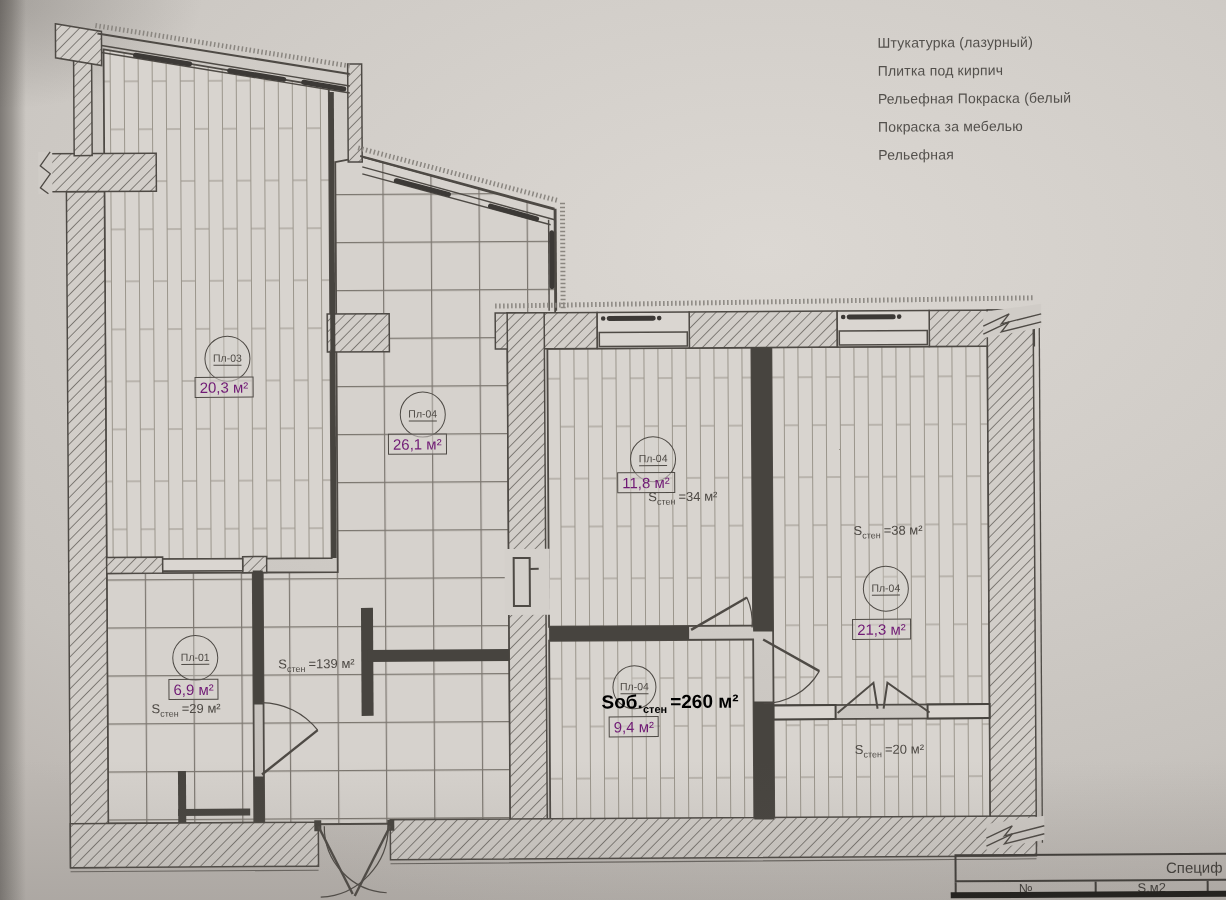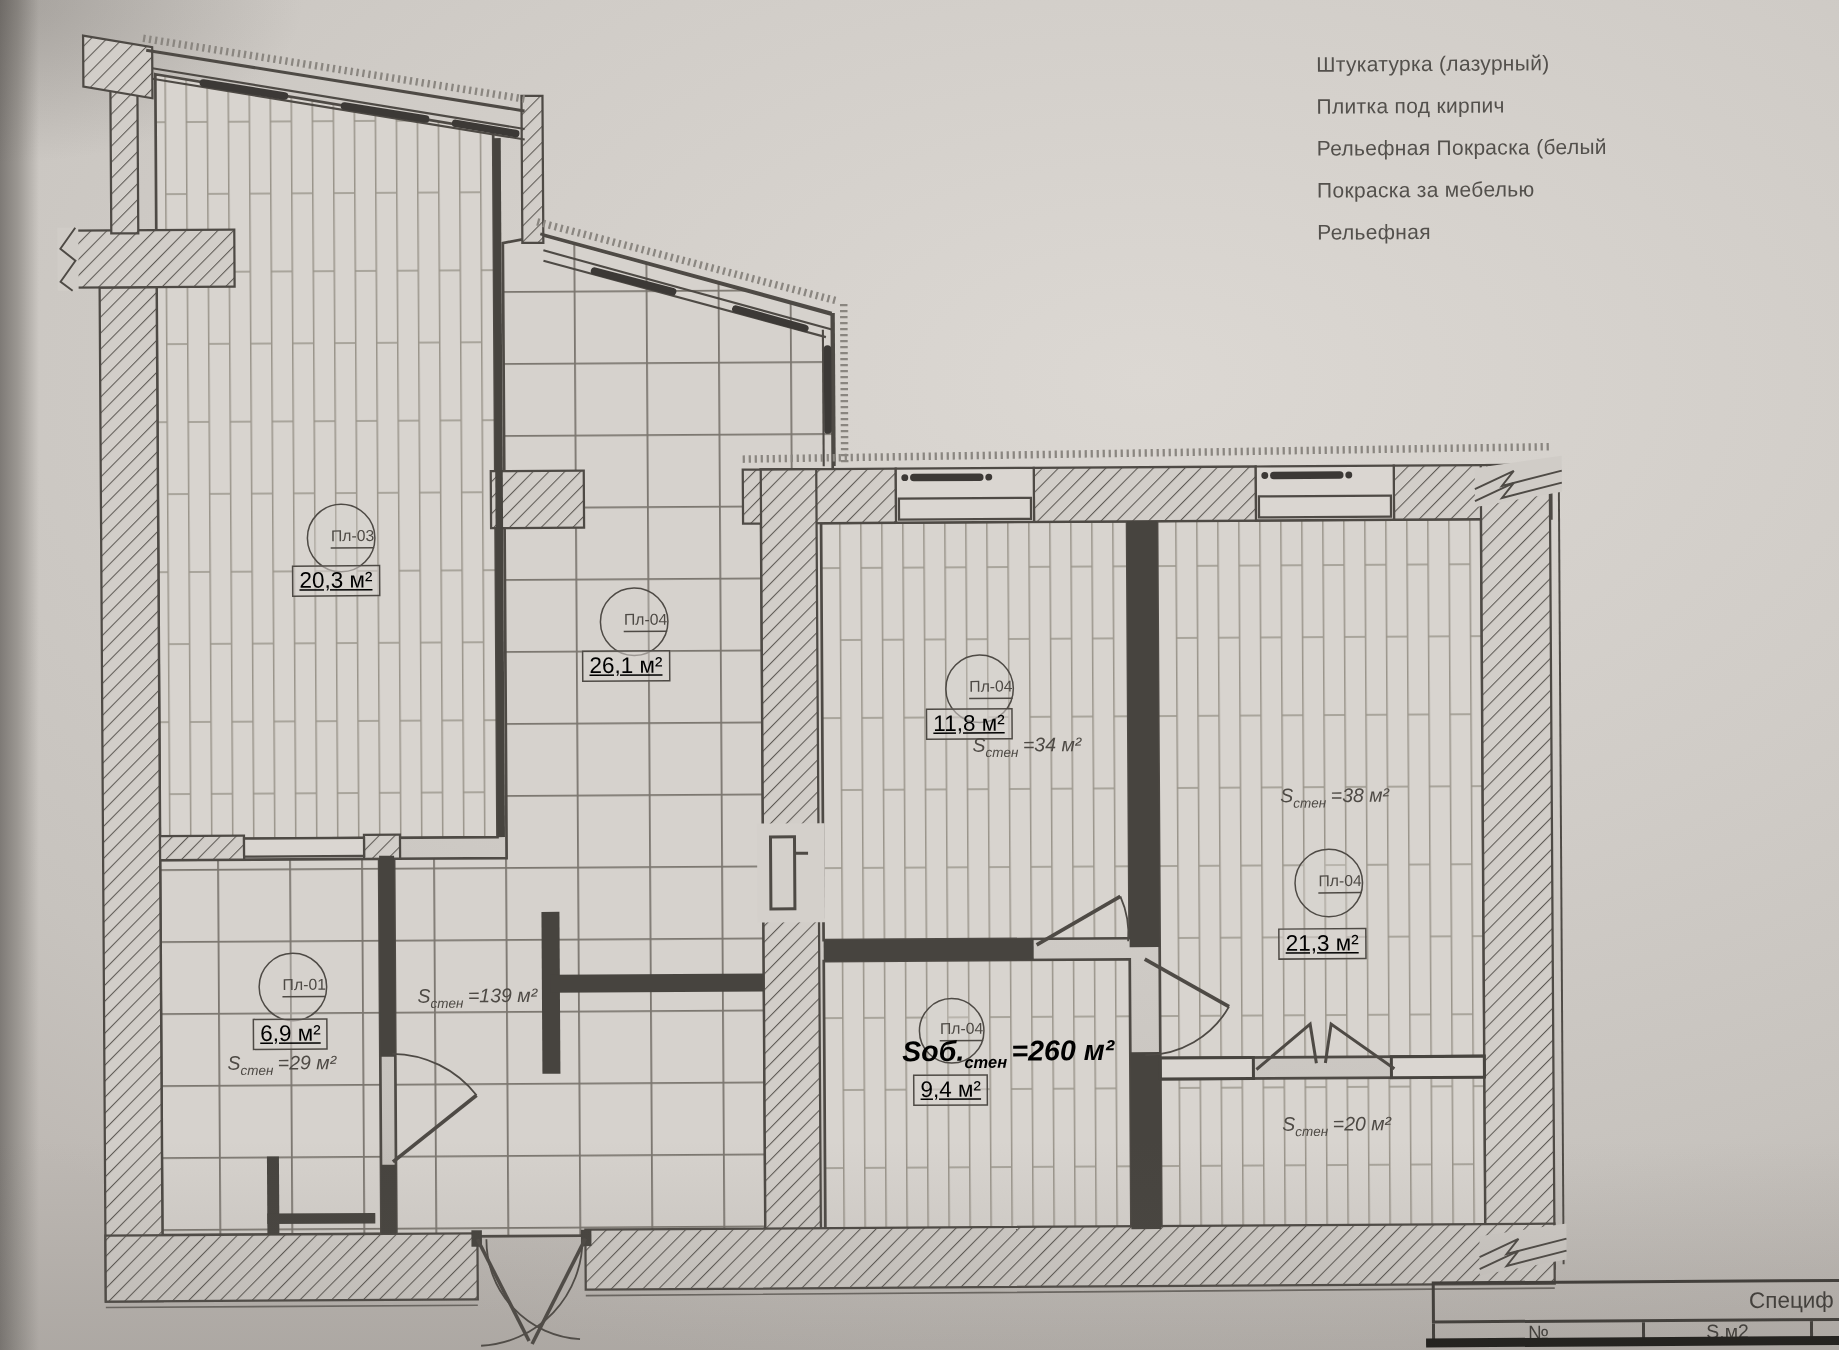--- a/index.html
+++ b/index.html
@@ -14,26 +14,26 @@
   #shade-bottom{position:absolute;left:0;bottom:0;width:100%;height:140px;
          background:linear-gradient(rgba(94,90,86,0), rgba(94,90,86,0.18));}
   #shade-topleft{position:absolute;left:0;top:0;width:260px;height:140px;
          background:radial-gradient(120% 120% at 0% 0%, rgba(70,66,62,.28), rgba(70,66,62,0) 65%);}
   #content{position:absolute;inset:0;transform:rotate(-0.35deg);transform-origin:55% 50%;}
   svg{position:absolute;left:0;top:0;}
 
   .lbl{position:absolute;color:#4e4a45;white-space:nowrap;}
   .legend-line{font-size:14px;letter-spacing:.2px;color:#53504c;}
   .tag{position:absolute;border:1.6px solid #4e4a45;border-radius:50%;
-       display:flex;align-items:center;justify-content:flex-end;
+       display:flex;align-items:center;justify-content:center;
        font-size:10.5px;color:#4e4a45;background:rgba(216,212,207,.35);}
   .tag span{border-bottom:1px solid #4e4a45;padding-bottom:1px;}
   .areabox{position:absolute;border:1.6px solid #4e4a45;padding:0 4px;
-       font-size:15px;color:#000000;background:rgba(216,212,207,.55);line-height:19px;text-decoration:underline;}
-  .sx{position:absolute;font-size:13px;color:#4e4a45;font-style:italic;}
+       font-size:15px;color:#701a75;background:rgba(216,212,207,.55);line-height:19px;}
+  .sx{position:absolute;font-size:13px;color:#4e4a45;}
   .sx sub{font-size:9px;}
   .sx .val{margin-left:3px;}
   .sx-big{font-size:19px;font-weight:bold;color:#454publ;}
   .sx-big sub{font-size:11px;}
   
   #spec{position:absolute;left:952px;top:856px;width:274px;color:#3f3c38;}
   #spec .hdr{border:2px solid #3f3c38;height:24px;font-size:15px;
        display:flex;align-items:center;justify-content:flex-end;padding-right:4px;}
   #spec .row{display:flex;border-left:2px solid #3f3c38;border-right:2px solid #3f3c38;}
   #spec .cell{border-right:2px solid #3f3c38;font-size:13px;text-align:center;height:14px;line-height:13px;}

